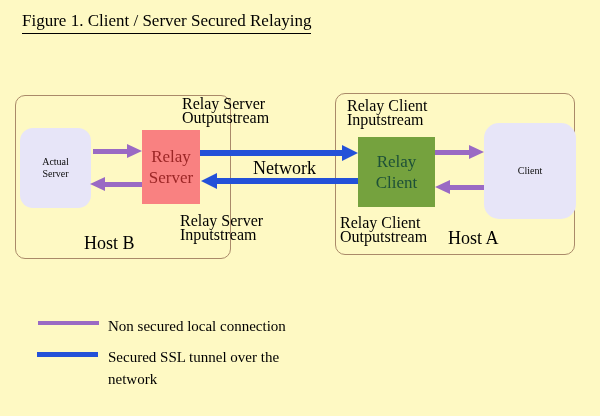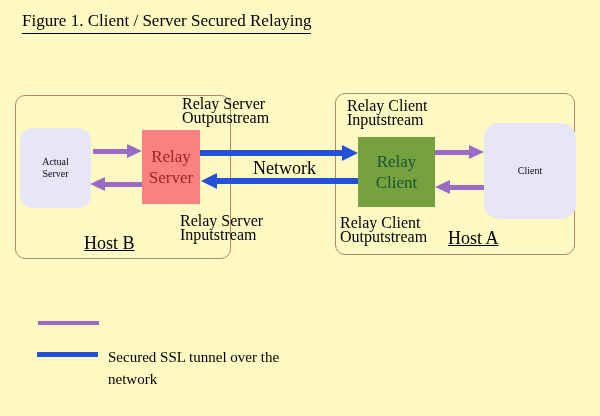--- a/index.html
+++ b/index.html
@@ -41,21 +41,21 @@
   .node-relay-client{left:358px;top:137px;width:77px;height:70px;background:#75a23e;color:#1d5038;font-size:17px;}
 
   .stream-label{
     font-size:16px;line-height:14px;white-space:nowrap;
   }
   .lbl-rs-out{left:182px;top:97px;}
   .lbl-rs-in{left:180px;top:214px;}
   .lbl-rc-in{left:347px;top:99px;}
   .lbl-rc-out{left:340px;top:216px;}
 
-  .host-label{font-size:18px;white-space:nowrap;text-decoration:underline;}
+  .host-label{font-size:18px;white-space:nowrap;}
   .lbl-host-b{left:84px;top:233px;}
   .lbl-host-a{left:448px;top:228px;}
   .lbl-network{left:253px;top:158px;font-size:18px;white-space:nowrap;}
 
   .arrow{display:flex;align-items:center;}
   .arrow .shaft{flex:1;}
   .purple .shaft{height:5px;background:#9a6ac4;}
   .blue .shaft{height:6px;background:#2351d8;}
   .head-r{width:0;height:0;border-top:7px solid transparent;border-bottom:7px solid transparent;}
   .head-l{width:0;height:0;border-top:7px solid transparent;border-bottom:7px solid transparent;}
@@ -151,16 +151,17 @@
   <div class="abs arrow blue ar-blue-top">
     <span class="shaft"></span>
       <span class="head-r"></span>
   </div>
   <div class="abs arrow blue ar-blue-bot">
     <span class="head-l"></span>
       <span class="shaft"></span>
   </div>
 
   <span class="abs legend-swatch sw-purple"></span>
+  <div class="abs legend-text lg-1">Non secured local connection</div>
   <span class="abs legend-swatch sw-blue"></span>
   <div class="abs legend-text lg-2">Secured SSL tunnel over the network</div>
 
 </div>
 
 </body></html>

